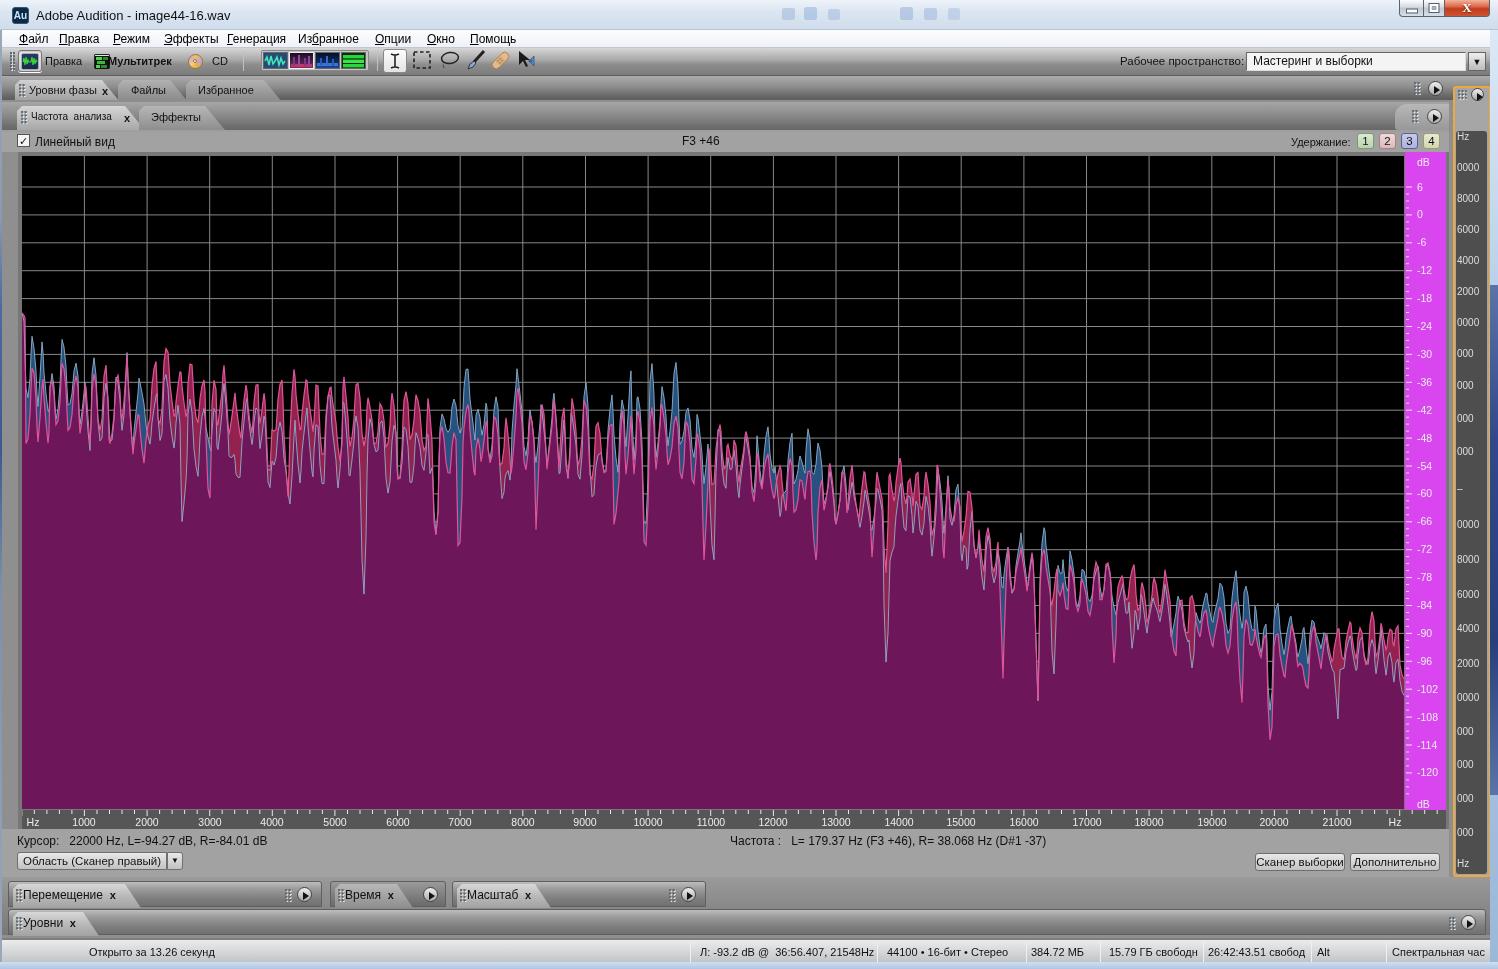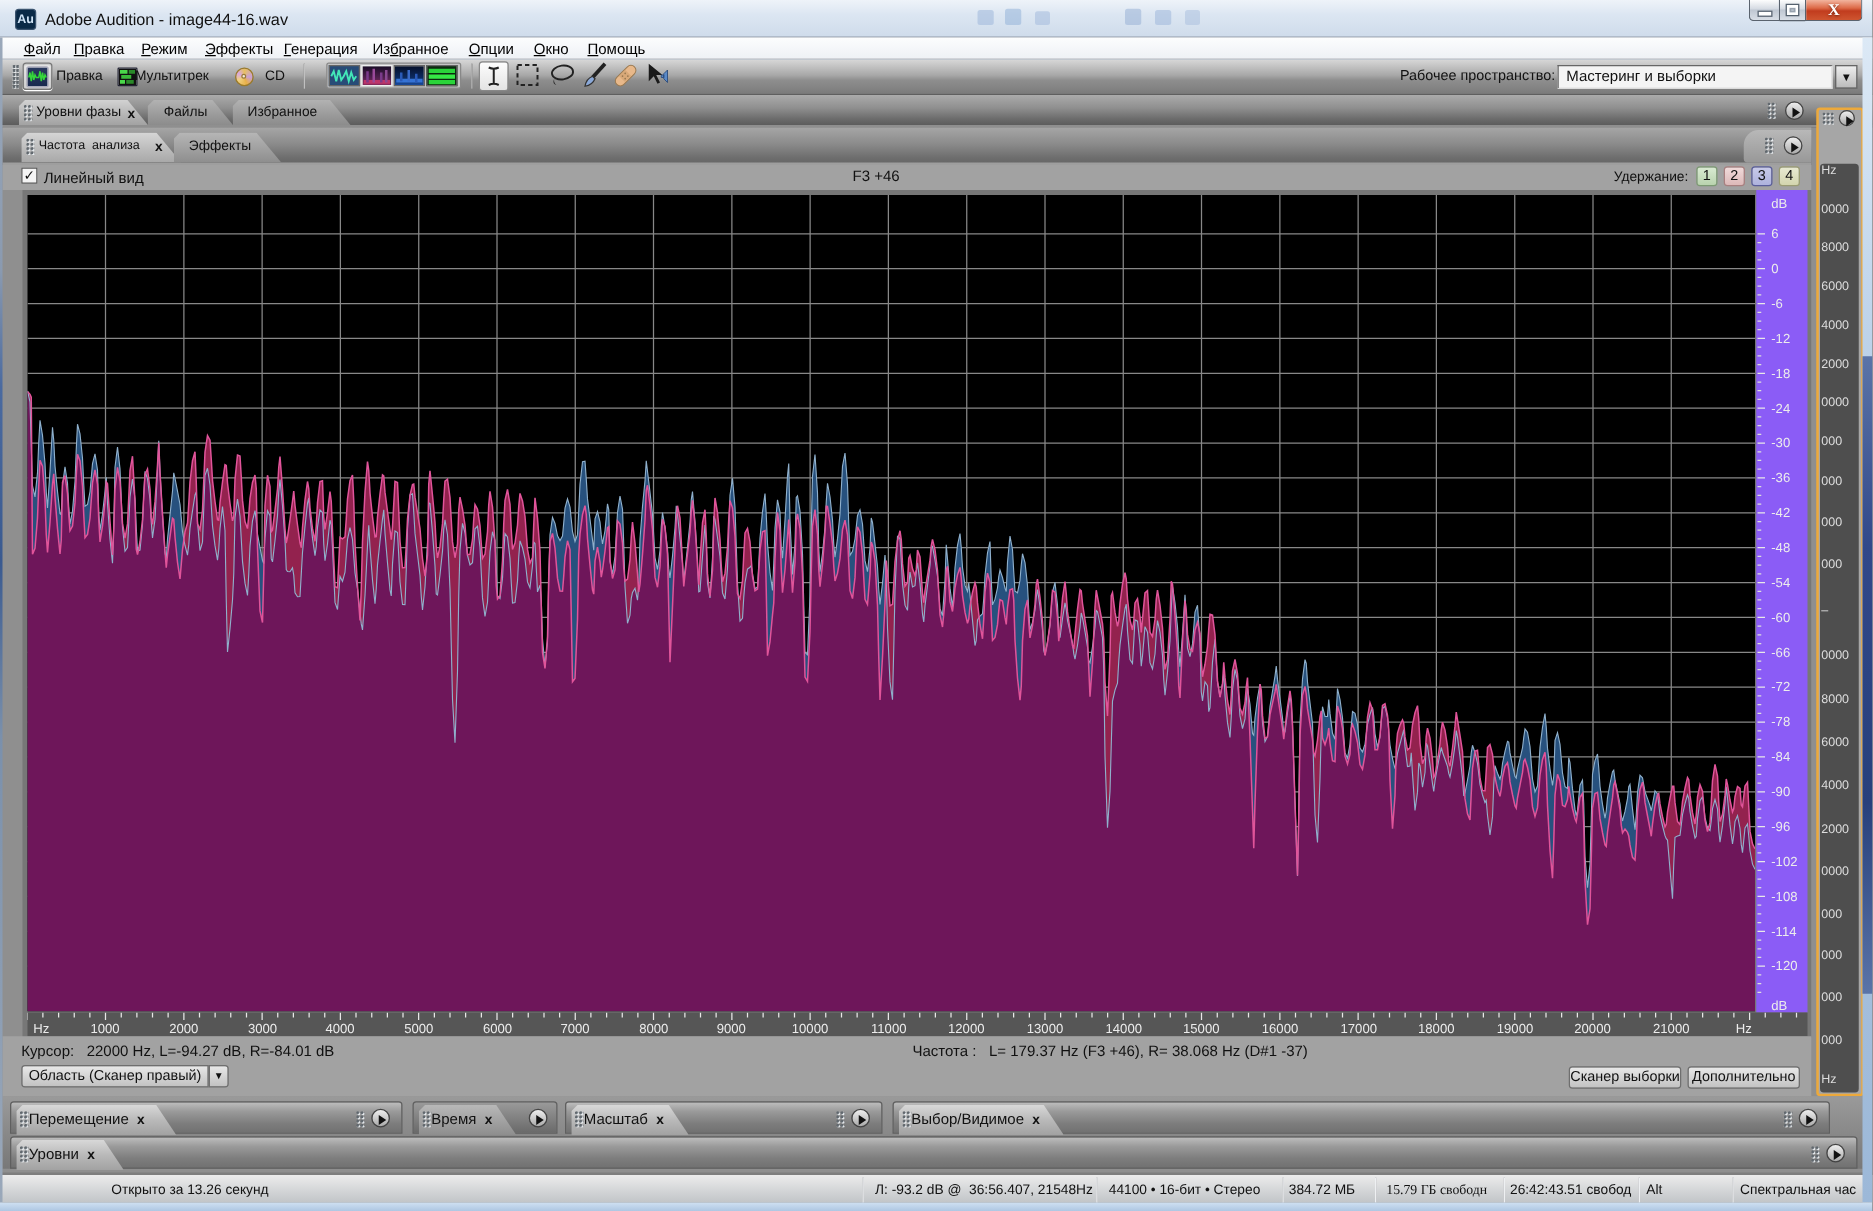--- a/index.html
+++ b/index.html
@@ -34,21 +34,21 @@
 #tabrow1{left:0;top:76px;width:1498px;height:26px;background:linear-gradient(#ababab,#8f8f8f 40%,#6a6a6a 75%,#575757);}
 #tabrow2{left:2px;top:102px;width:1447px;height:30px;background:linear-gradient(#a6a6a6,#8a8a8a 45%,#6e6e6e 80%,#646464);}
 .tab{position:absolute;font-size:12px;color:#111;white-space:nowrap;}
 .tabx{font-weight:bold;font-size:11px;}
 
 #ctrlrow{left:2px;top:132px;width:1447px;height:20px;background:#a2a2a2;}
 #cbx{left:17px;top:134px;width:13px;height:13px;background:#f4f4f4;border:1px solid #555;font-size:11px;line-height:12px;text-align:center;color:#111;}
 
 #chartwrap{left:18px;top:152px;width:1431px;height:678px;background:#777;}
 #plot{left:22px;top:156px;width:1382px;height:653px;background:#000;}
-#dbax{left:1405px;top:152px;width:41px;height:658px;background:#8b5cf6;}
+#dbax{left:1405px;top:152px;width:41px;height:658px;background:#d946ef;}
 #hzax{left:22px;top:810px;width:1424px;height:19px;background:#565656;}
 .axt{font-size:10.5px;fill:#ececec;font-family:"Liberation Sans",sans-serif;}
 
 #inforow{left:2px;top:829px;width:1447px;height:48px;background:#a2a2a2;}
 .inft{position:absolute;font-size:12px;color:#111;white-space:nowrap;}
 .btn{position:absolute;background:linear-gradient(#e8e8e8,#c2c2c2);border:1px solid #6f6f6f;border-radius:3px;font-size:11.5px;color:#111;text-align:center;white-space:nowrap;}
 
 #rpanel{left:1453px;top:86px;width:38px;height:791px;border:2px solid #eda93b;background:#a6a6a6;border-radius:3px;}
 #rpinner{position:absolute;left:1px;top:43px;width:31px;height:743px;background:#4e4e4e;border-radius:3px;}
 .rpl{position:absolute;left:1px;font-size:10px;color:#ddd;white-space:nowrap;}
@@ -112,21 +112,21 @@
       </svg></div>
 <div class="abs tbtxt" style="left:45px;top:55px;">Правка</div>
 <div class="abs icon-mt"><svg width="14" height="13">
         <rect x="0" y="0" width="14" height="13" fill="#111"></rect>
         <rect x="1" y="1" width="6" height="3" fill="#4ad84a"></rect>
         <rect x="8" y="1" width="5" height="3" fill="#2a8a2a"></rect>
         <rect x="2" y="5" width="8" height="3" fill="#3aba3a"></rect>
         <rect x="1" y="9" width="4" height="3" fill="#4ad84a"></rect>
         <rect x="6" y="9" width="6" height="3" fill="#2a8a2a"></rect>
       </svg></div>
-<div class="abs tbtxt" style="left:108px;top:55px;">Мультитрек</div>
+<div class="abs tbtxt" style="left:108px;top:55px;font-weight:bold;">Мультитрек</div>
 <div class="abs" style="left:188px;top:54px;width:15px;height:15px;border-radius:50%;background:conic-gradient(#e8c060,#c8a0d8 90deg,#e8b048 160deg,#f0d080 240deg,#d8a8e0 300deg,#e8c060);border:1px solid #9a7a2a;"></div>
 <div class="abs" style="left:193px;top:59px;width:4px;height:4px;border-radius:50%;background:#f2ead8;border:1px solid #9a7a3a;"></div>
 <div class="abs tbtxt" style="left:212px;top:55px;">CD</div>
 
 <div class="abs" style="left:261px;top:50px;width:108px;height:21px;background:#c4c4c4;border:1px solid #888;border-radius:2px;"></div>
 <div class="abs viewbtn" style="left:263px;background:#274b77;"><svg width="23" height="16">
         <polyline points="1,8 3,4 5,12 7,3 9,11 11,8 13,4 15,12 17,5 19,11 21,8" stroke="#43e8b8" stroke-width="1.5" fill="none"></polyline>
       </svg></div>
 <div class="abs viewbtn" style="left:289px;background:linear-gradient(#1a0d26,#50204e 60%,#8a2a5e);border-color:#eee;"><svg width="23" height="16">
         <rect x="1" y="11" width="21" height="3" fill="#d23a6e" opacity="0.8"></rect>
@@ -570,41 +570,36 @@
     </div>
 <div class="pgroup" style="left:330px;top:881px;width:116px;background:linear-gradient(#9a9a9a,#6a6a6a);">
       <div class="ptab" style="width:78px;padding:4px 0 0 10px;background:linear-gradient(#b8b8b8,#8e8e8e);"><span class="grip" style="left:3px;top:5px;"></span>Время&nbsp; <b style="font-size:11px">x</b></div>
       <span class="flyout" style="left:92px;top:5px;"></span>
     </div>
 <div class="pgroup" style="left:452px;top:881px;width:254px;">
       <div class="ptab" style="width:94px;padding:4px 0 0 10px;"><span class="grip" style="left:3px;top:5px;"></span>Масштаб&nbsp; <b style="font-size:11px">x</b></div>
       <span class="grip" style="left:216px;top:7px;"></span>
       <span class="flyout" style="left:228px;top:5px;"></span>
     </div>
-<div class="pgroup" style="left:714px;top:881px;width:750px;">
-      <div class="ptab" style="width:132px;padding:4px 0 0 10px;"><span class="grip" style="left:3px;top:5px;"></span>Выбор/Видимое&nbsp; <b style="font-size:11px">x</b></div>
-      <span class="grip" style="left:712px;top:7px;"></span>
-      <span class="flyout" style="left:724px;top:5px;"></span>
-    </div>
 <div class="pgroup" style="left:8px;top:909px;width:1478px;">
       <div class="ptab" style="width:86px;padding:4px 0 0 10px;"><span class="grip" style="left:3px;top:5px;"></span>Уровни&nbsp; <b style="font-size:11px">x</b></div>
       <span class="grip" style="left:1440px;top:7px;"></span>
       <span class="flyout" style="left:1452px;top:5px;"></span>
     </div>
 
 <div class="abs" id="status">
 <span class="sseg" style="left:47px;margin-left:42px;">Открыто за 13.26 секунд</span>
 <span class="sdiv" style="left:690px;"></span>
 <span class="sseg" style="left:700px;">Л: -93.2 dB @&nbsp; 36:56.407, 21548Hz</span>
 <span class="sdiv" style="left:877px;"></span>
 <span class="sseg" style="left:887px;">44100 • 16-бит • Стерео</span>
 <span class="sdiv" style="left:1026px;"></span>
 <span class="sseg" style="left:1031px;">384.72 МБ</span>
 <span class="sdiv" style="left:1100px;"></span>
-<span class="sseg" style="left:1109px;font-family:Liberation Serif, serif;">15.79 ГБ свободн</span>
+<span class="sseg" style="left:1109px;">15.79 ГБ свободн</span>
 <span class="sdiv" style="left:1203px;"></span>
 <span class="sseg" style="left:1208px;">26:42:43.51 свобод</span>
 <span class="sdiv" style="left:1311px;"></span>
 <span class="sseg" style="left:1317px;">Alt</span>
 <span class="sdiv" style="left:1386px;"></span>
 <span class="sseg" style="left:1392px;">Спектральная час</span>
 </div>
 
 <div class="abs" id="bleft"></div>
 <div class="abs" id="bright"></div>

